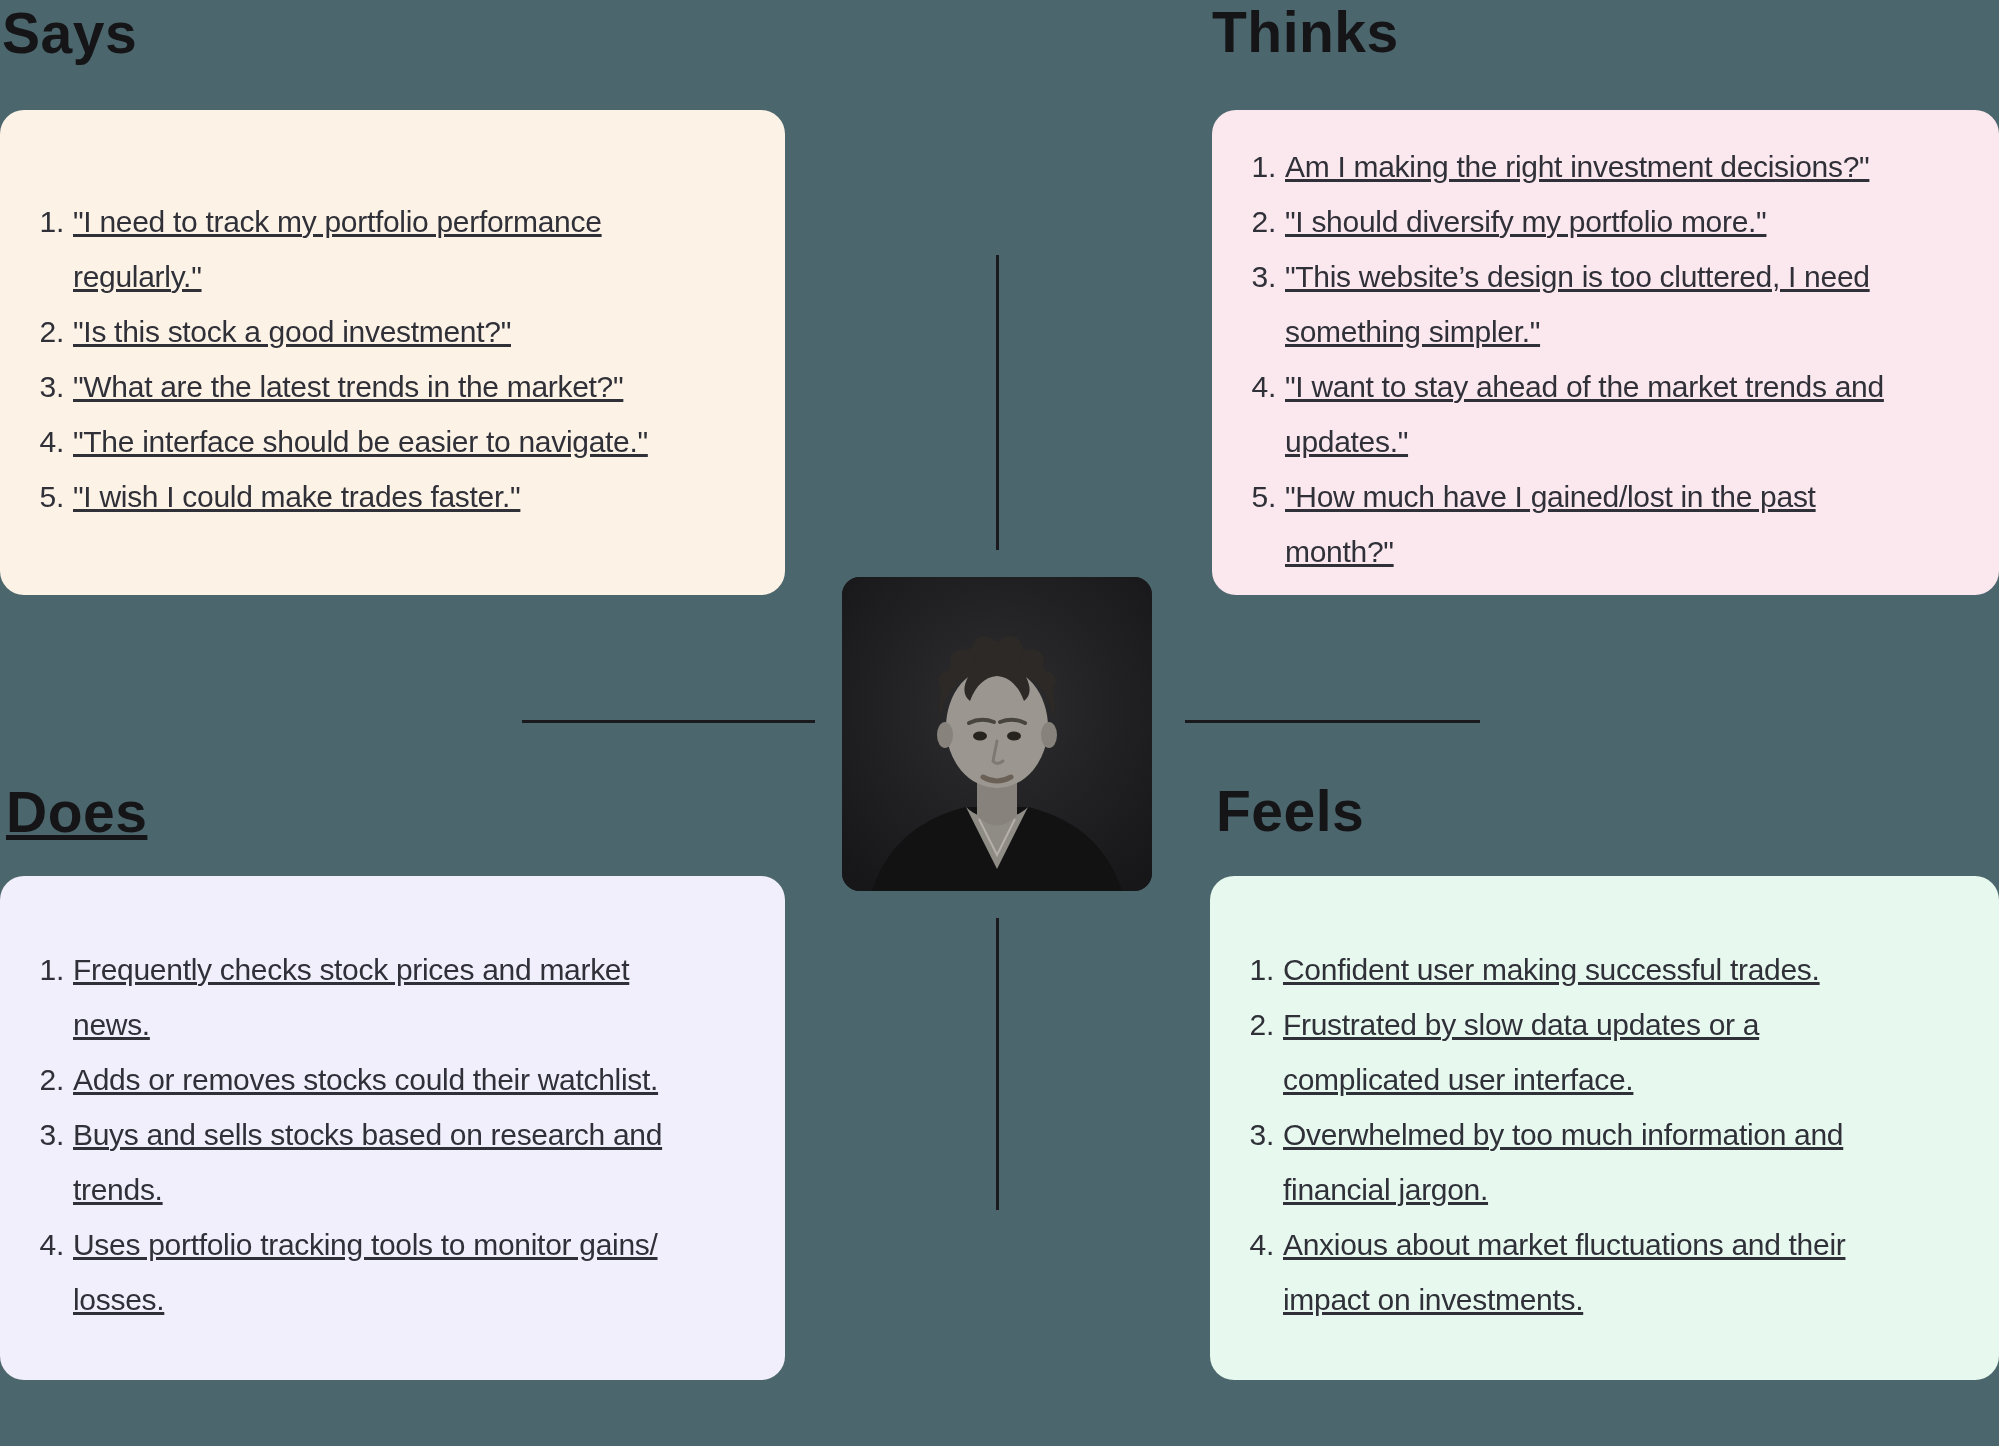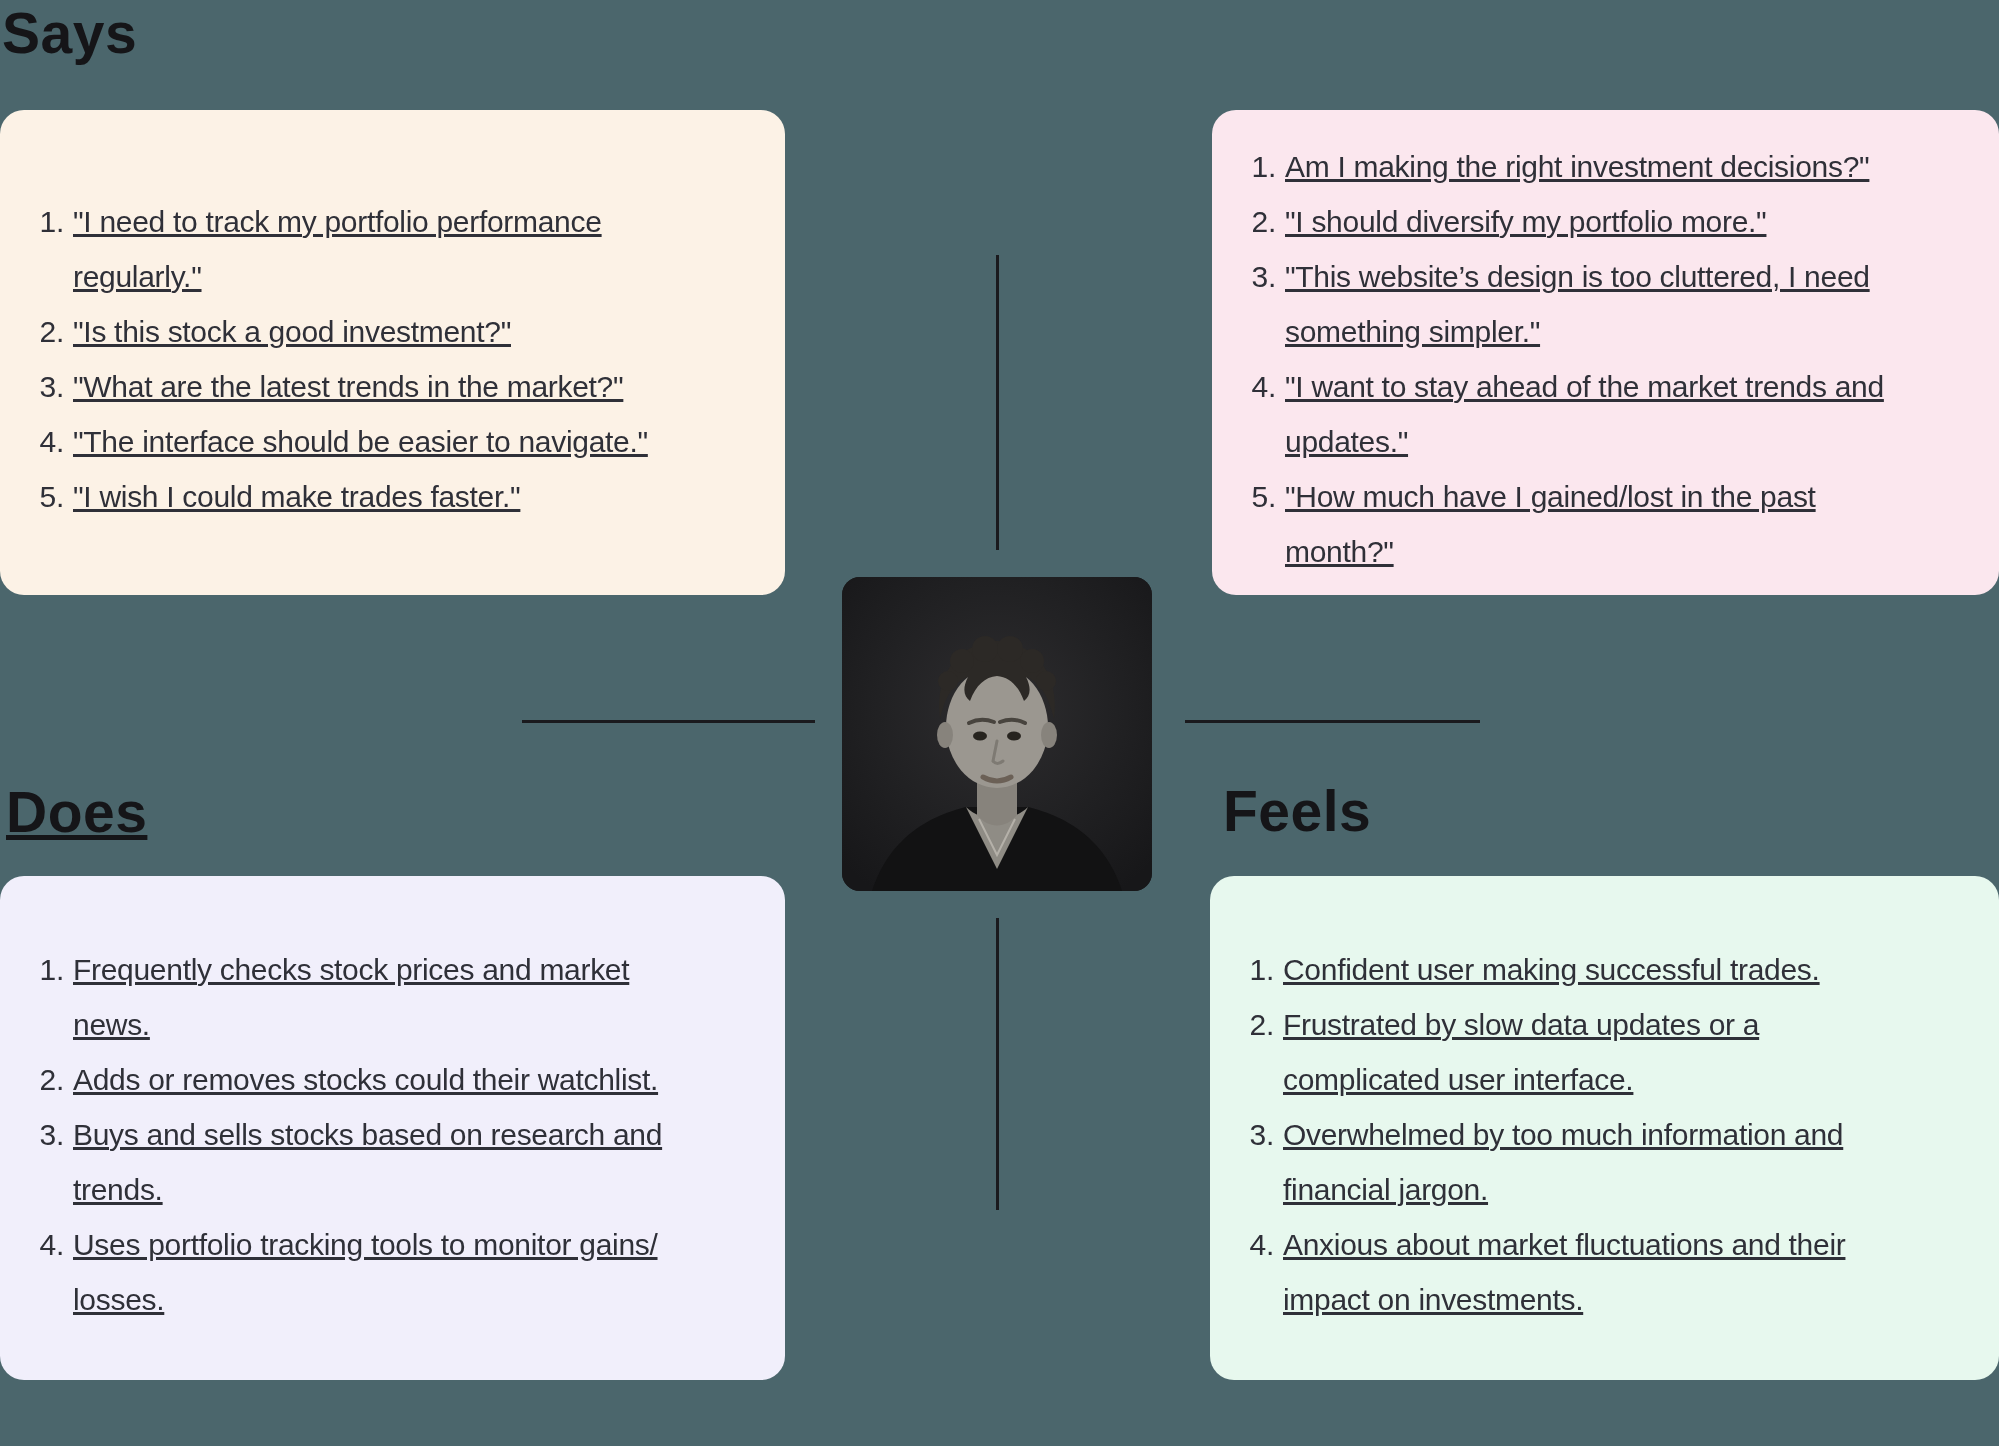--- a/index.html
+++ b/index.html
@@ -20,21 +20,21 @@
     font-size: 57px;
     font-weight: 700;
     line-height: 1.15;
     letter-spacing: 0.5px;
     color: #151518;
     white-space: nowrap;
   }
   .qtitle.says   { left: 2px;    top: 1px;   }
   .qtitle.thinks { left: 1212px; top: 0px;   }
   .qtitle.does   { left: 6px;    top: 780px; text-decoration: underline; }
-  .qtitle.feels  { left: 1216px; top: 779px; margin-left: 7px; }
+  .qtitle.feels  { left: 1216px; top: 779px; }
 
   .box {
     position: absolute;
     border-radius: 24px;
     display: flex;
     align-items: center;
   }
   .box.says   { left: 0;      top: 110px; width: 785px; height: 485px; background: #FCF2E6; }
   .box.thinks { left: 1212px; top: 110px; width: 787px; height: 485px; background: #FBE7EE; }
   .box.does   { left: 0;      top: 876px; width: 785px; height: 504px; background: #F1EFFB; }
@@ -85,20 +85,21 @@
   .line.v-bottom { left: 996px;  top: 918px; width: 3px;   height: 292px; }
   .line.h-left   { left: 522px;  top: 720px; width: 293px; height: 3px;   }
   .line.h-right  { left: 1185px; top: 720px; width: 295px; height: 3px;   }
 </style>
 </head>
 <body>
 
 <div class="canvas">
 
   <div class="qtitle says">Says</div>
+  <div class="qtitle thinks">Thinks</div>
   <div class="qtitle does">Does</div>
   <div class="qtitle feels">Feels</div>
 
   <div class="box says">
     <ol>
         <li>
           <span class="num">1.</span>
           <span class="txt">"I need to track my portfolio performance<br>regularly."</span>
         </li>
         <li>

